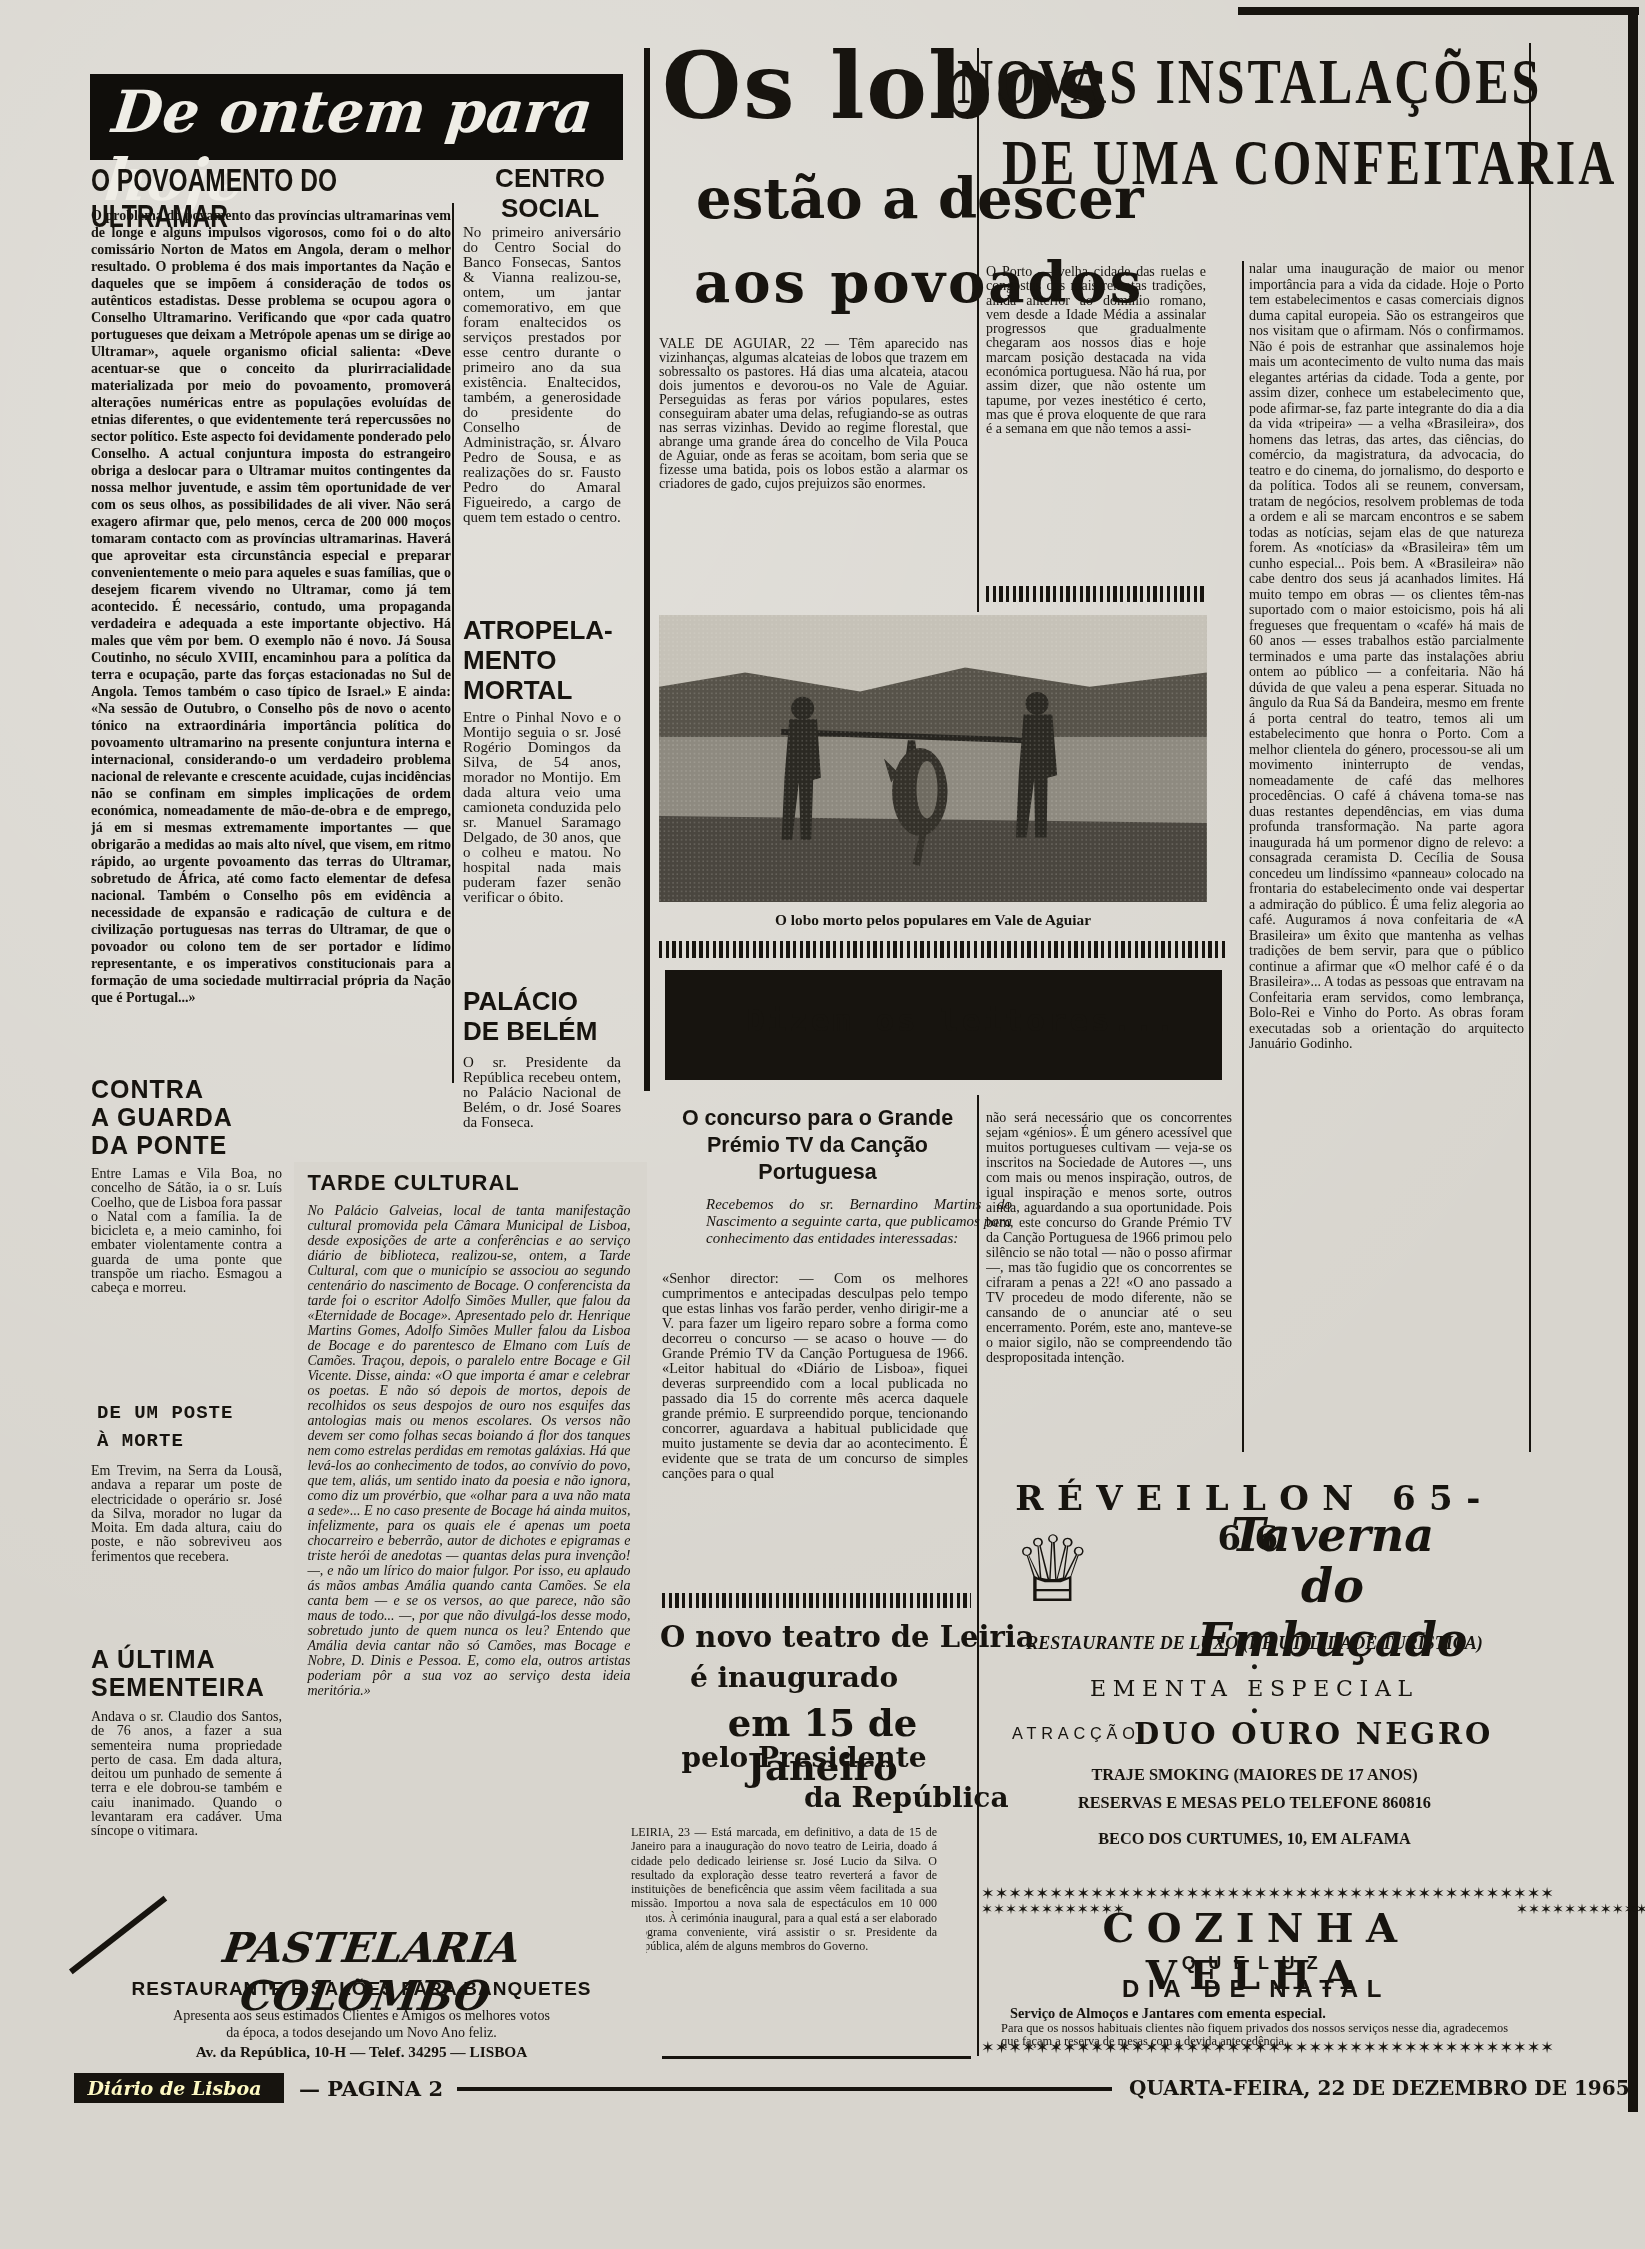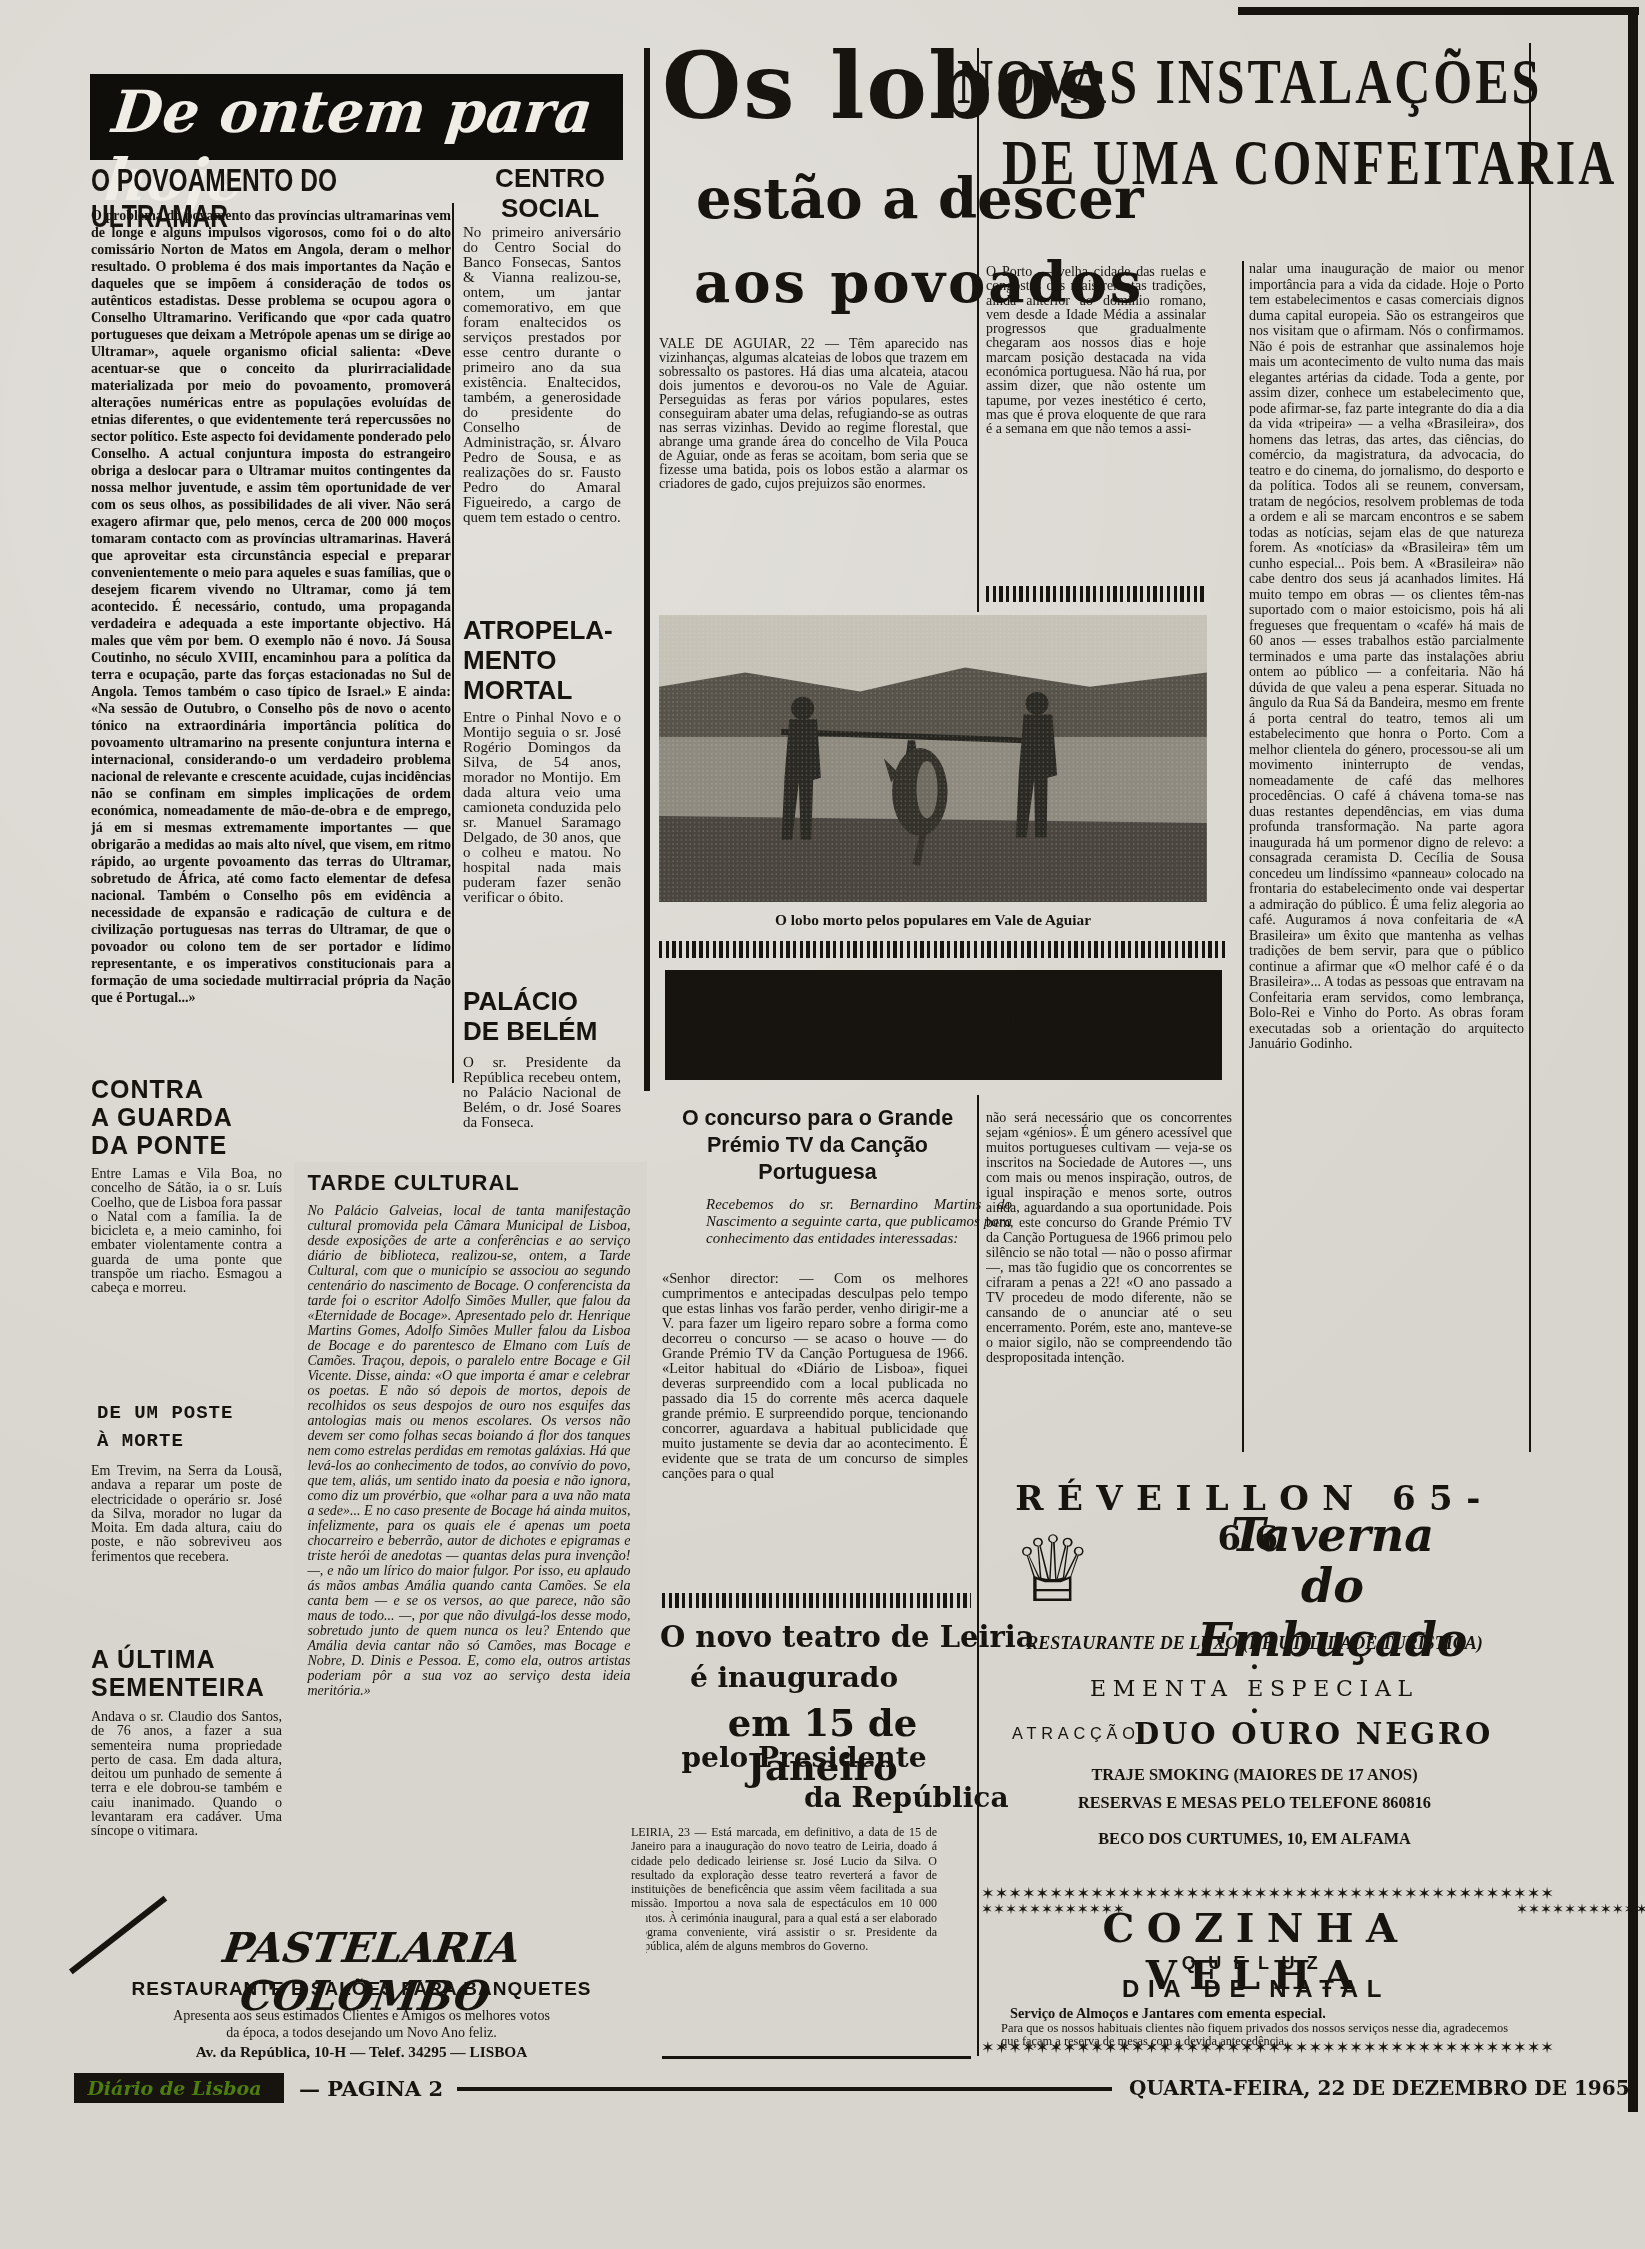--- a/index.html
+++ b/index.html
@@ -208,20 +208,20 @@
   <div class="abs boxed" style="left:77px;top:1913px;width:569px;height:152px;background:#d8d5ce;">
     <div class="abs" style="left:-19px;top:19px;width:120px;height:5.7px;background:#17140f;transform:rotate(-38deg);"></div>
     <div class="abs ctr dserif bold ital" style="left:43px;top:10.5px;width:497px;font-size:41px;transform:skewX(-8deg);">PASTELARIA COLOMBO</div>
     <div class="abs ctr sans bold" style="left:19px;top:65px;width:531px;font-size:19px;letter-spacing:1px;">RESTAURANTE E SALÕES PARA BANQUETES</div>
     <div class="abs ctr pre" style="left:19px;top:94px;width:531px;font-size:14px;line-height:17px;">Apresenta aos seus estimados Clientes e Amigos os melhores votos
 da época, a todos desejando um Novo Ano feliz.</div>
     <div class="abs ctr bold" style="left:19px;top:130px;width:531px;font-size:15.3px;">Av. da República, 10-H — Telef. 34295 — LISBOA</div>
   </div>
 
   <div class="abs" style="left:74px;top:2073px;width:210px;height:30px;background:#17140f;">
-    <span class="dserif bold ital" style="position:absolute;left:13.4px;top:3.8px;font-size:19px;color:#4d7c0f;">Diário de Lisboa</span>
+    <span class="dserif bold ital" style="position:absolute;left:13.4px;top:3.8px;font-size:19px;color:#fef9c3;">Diário de Lisboa</span>
   </div>
   <div class="abs dserif bold" style="left:299px;top:2076px;font-size:21px;">— PAGINA 2</div>
   <div class="abs rule-h" style="left:457px;top:2087px;width:655px;height:3.8px;"></div>
   <div class="abs dserif bold" style="left:1129px;top:2076px;font-size:20px;">QUARTA-FEIRA, 22 DE DEZEMBRO DE 1965</div>
 
 </div>
 
 
 </body></html>

